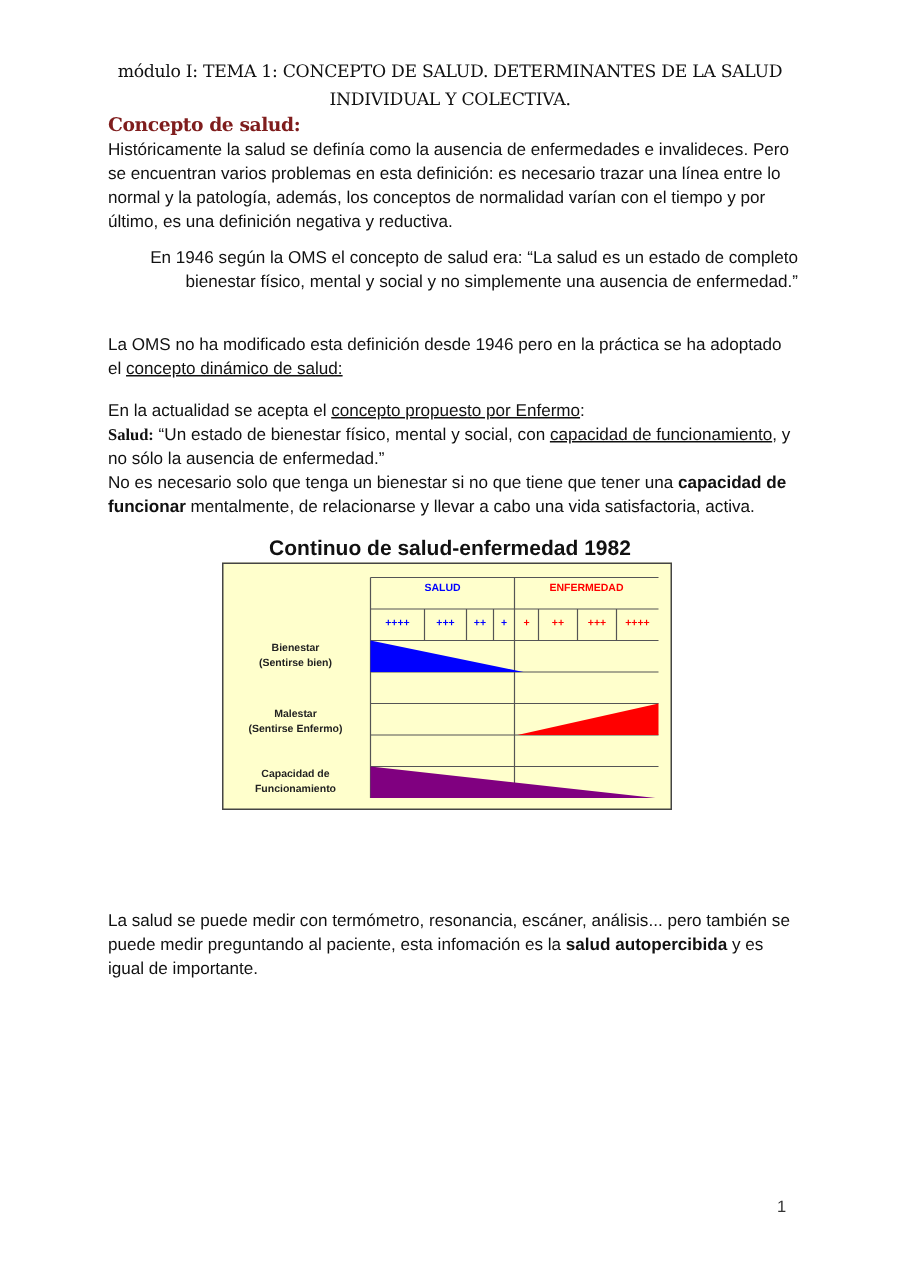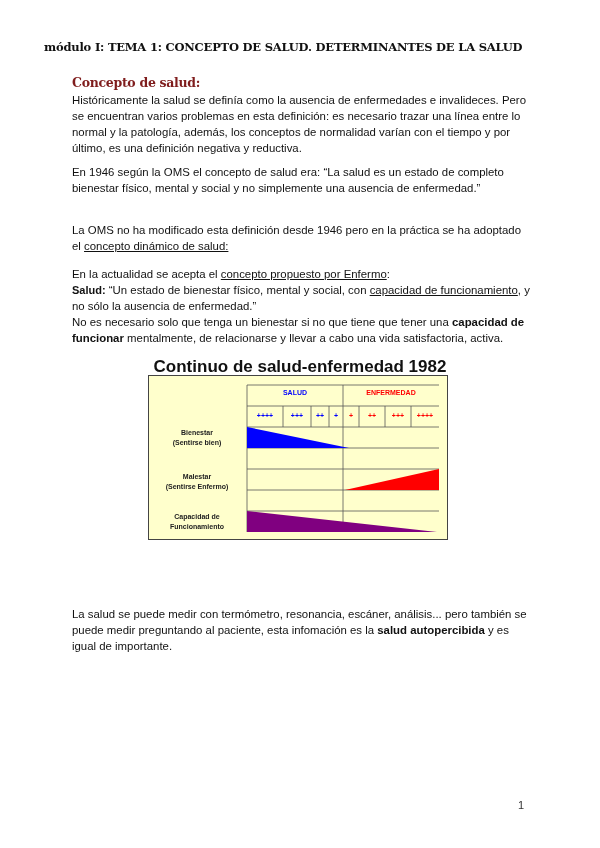--- a/index.html
+++ b/index.html
@@ -1,37 +1,37 @@
 <!DOCTYPE html>
 <html><head>
   <meta charset="utf-8">
   <style>
     html, body { margin: 0; padding: 0; background: #ffffff; }
     body { width: 600px; height: 848px; position: relative; overflow: hidden; }
     .page { position: absolute; left: 0; top: 0; width: 600px; height: 848px; background: #fff; }
     .title {
-      position: absolute; left: 44px; width: 480px; top: 38px;
-      font-family: "DejaVu Serif", serif; font-weight: bold;
+      position: absolute; left: 60px; width: 480px; top: 38px;
+      text-align: center; font-family: "DejaVu Serif", serif; font-weight: normal;
       font-size: 11.5px; line-height: 19px; color: #111; letter-spacing: -0.2px;
     }
     .h2 {
       position: absolute; left: 72px; top: 75px;
       font-family: "DejaVu Serif", serif; font-weight: bold; font-size: 12.5px; color: #7f1d1d;
       letter-spacing: -0.3px;
     }
     .p {
       position: absolute; left: 72px; width: 460px;
       font-family: "Liberation Sans", sans-serif; font-size: 11.4px; line-height: 16px; color: #111;
     }
     .u { text-decoration: underline; text-align: right; }
     .b { font-weight: bold; }
-    .serifb { font-family: Liberation Sans, sans-serif; font-weight: bold; font-size: 11px; }
+    .serifb { font-family: Liberation Serif, serif; font-weight: bold; font-size: 11px; }
     .chart-title {
       position: absolute; left: 140px; width: 320px; top: 357px; text-align: center;
-      font-family: "Liberation Sans", sans-serif; font-weight: bold; font-size: 17px; color: #111;
+      font-family: "Liberation Sans", sans-serif; font-weight: bold; font-size: 14px; color: #111;
     }
     .chart {
       position: absolute; left: 148px; top: 375px; width: 300px; height: 165px;
       background: #ffffcc; border: 1px solid #444; box-sizing: border-box;
     }
     .chart svg { position: absolute; left: 0; top: 0; }
     .rowlabel {
       position: absolute; width: 96px; left: 0; text-align: center;
       font-family: "Liberation Sans", sans-serif; font-weight: bold; font-size: 7px; line-height: 10px; color: #222;
     }
@@ -44,27 +44,28 @@
       font-family: "Liberation Sans", sans-serif; font-size: 11px; color: #333;
     }
   </style>
 </head>
 <body>
 
 <div class="page">
 
   <div class="title">
     <div>módulo I: TEMA 1: CONCEPTO DE SALUD. DETERMINANTES DE LA SALUD</div>
+    <div>INDIVIDUAL Y COLECTIVA.</div>
   </div>
 
   <div class="h2">Concepto de salud:</div>
 
   <div class="p" style="top:92px;">Históricamente la salud se definía como la ausencia de enfermedades e invalideces. Pero se encuentran varios problemas en esta definición: es necesario trazar una línea entre lo normal y la patología, además, los conceptos de normalidad varían con el tiempo y por último, es una definición negativa y reductiva.</div>
 
-  <div class="p" style="top:164px;">
+  <div class="p" style="top:164px;text-align:right;">
     <span>En 1946 según la OMS el concepto de salud era:  “La salud es un estado de completo bienestar físico, mental y social y no simplemente una ausencia de enfermedad.”</span><br>
   </div>
 
   <div class="p" style="top:222px;">
     <span>La OMS no ha modificado esta definición desde 1946 pero en la práctica se ha adoptado el </span><span class="u">concepto dinámico de salud:</span>
   </div>
 
   <div class="p" style="top:266px;">
     <span>En la actualidad se acepta el </span><span class="u">concepto propuesto por Enfermo</span><span>:</span><br>
     <span class="serifb">Salud:</span><span> “Un estado de bienestar físico, mental y social, con </span><span class="u">capacidad de funcionamiento</span><span>, y no sólo la ausencia de enfermedad.”</span><br>

